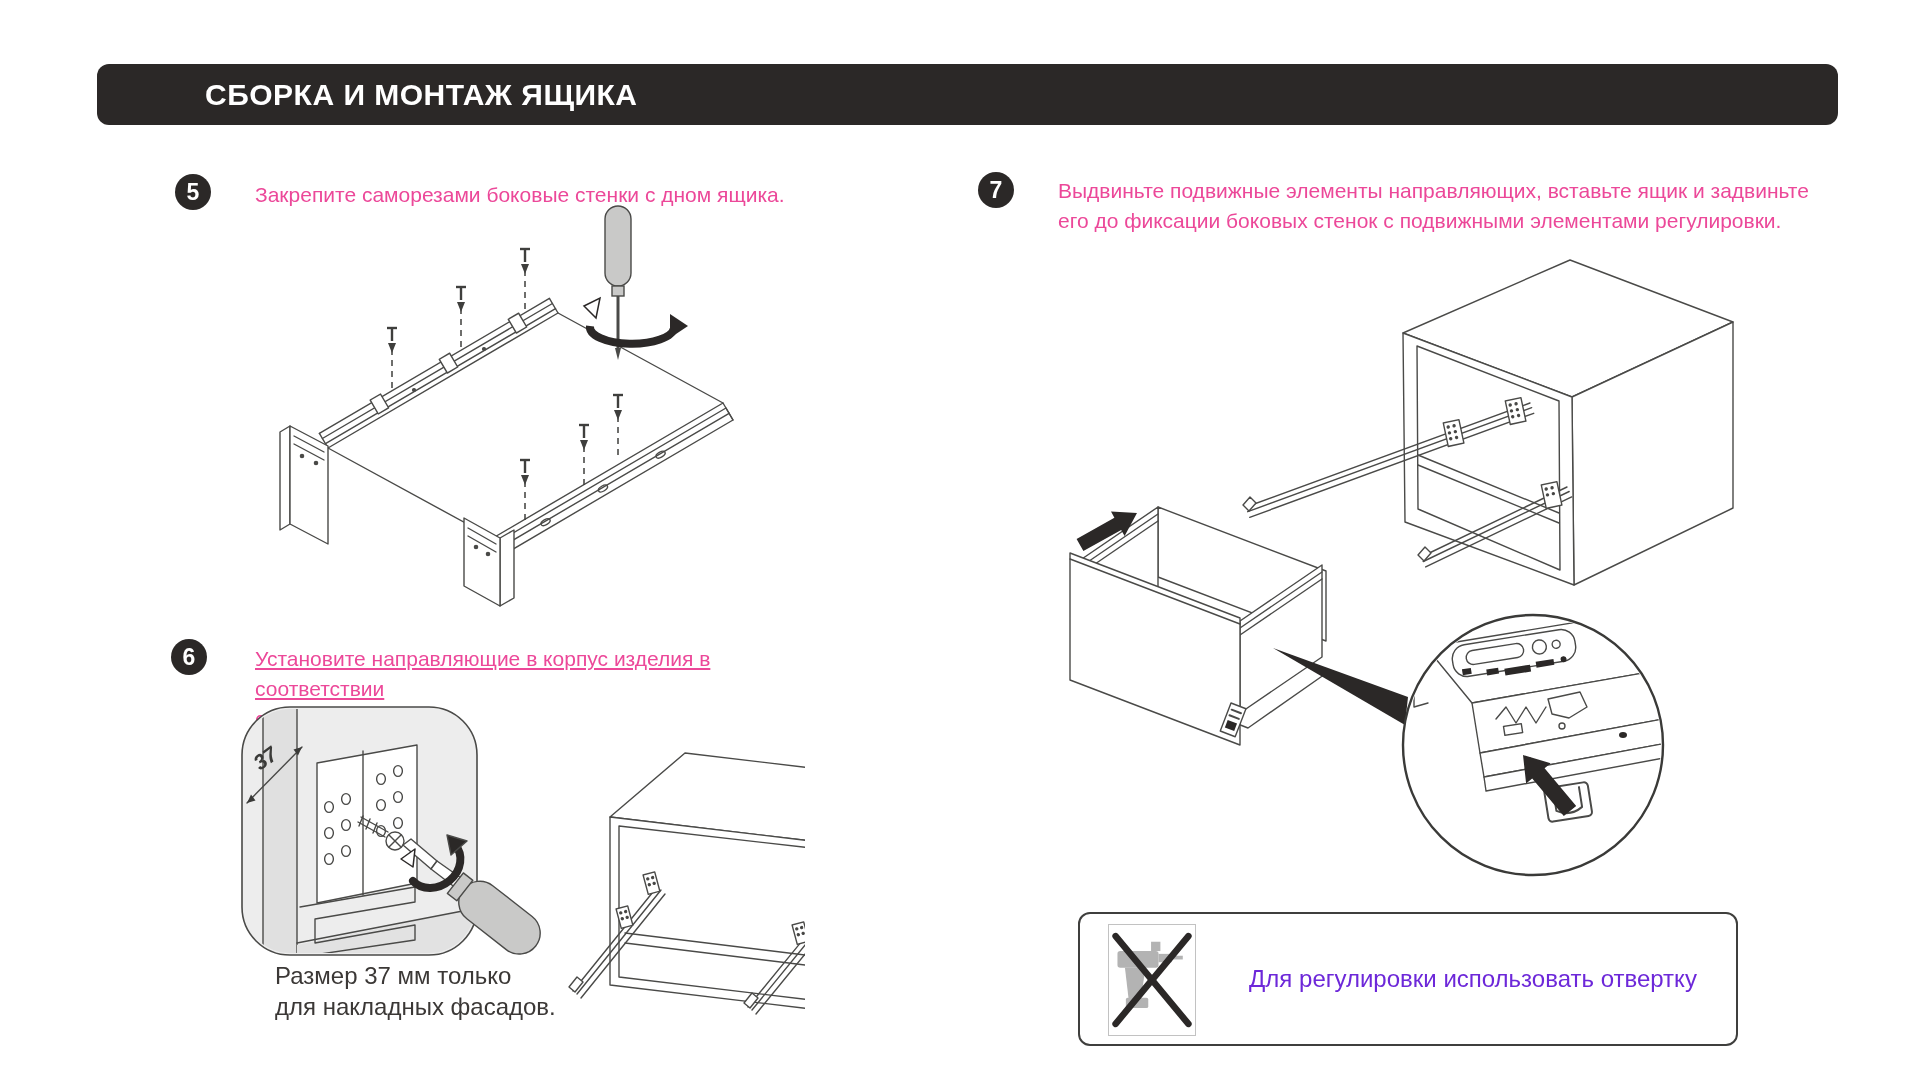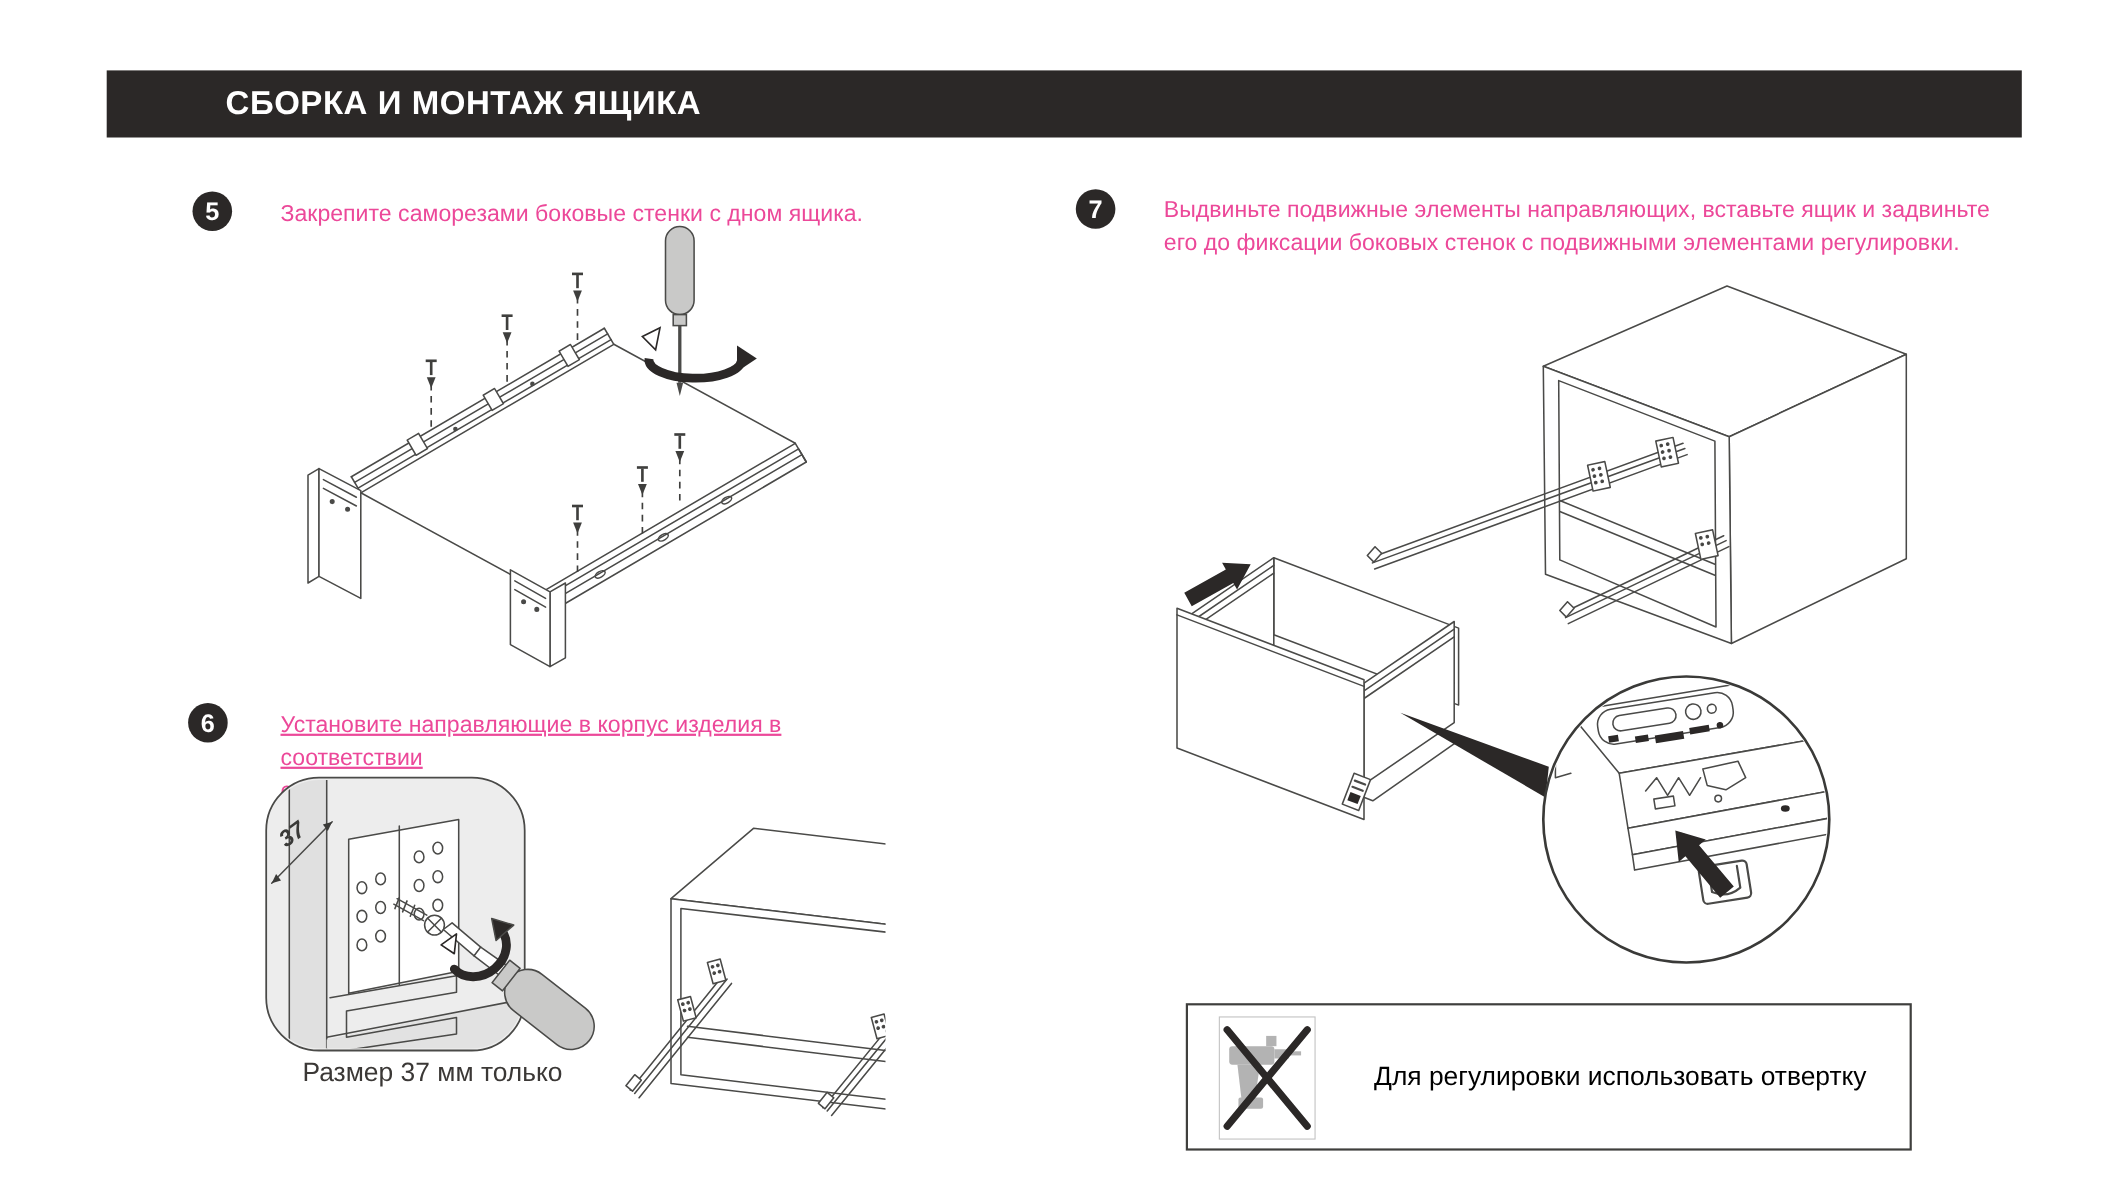--- a/index.html
+++ b/index.html
@@ -1,31 +1,31 @@
 <!DOCTYPE html>
 <html><head>
 <meta charset="utf-8">
 <style>
   html,body{margin:0;padding:0;background:#ffffff;}
   body{width:1924px;height:1082px;position:relative;overflow:hidden;
        font-family:"Liberation Sans", sans-serif;color:#3b3836;}
-  .abs{position:absolute;}
+  .abs{position:absolute;border-radius:12px;}
   .header-bar{left:97px;top:64px;width:1741px;height:61px;background:#2b2827;
       display:flex;align-items:center;padding-left:108px;box-sizing:border-box;}
   .header-bar h1{margin:0;color:#ffffff;font-size:30px;font-weight:bold;letter-spacing:.5px;}
   .badge{width:36px;height:36px;border-radius:50%;background:#2b2827;color:#fff;
       display:flex;align-items:center;justify-content:center;
       font-size:23px;font-weight:bold;}
   .step-text{font-size:21px;line-height:30px;color:#ec4899;}
   .note-text{font-size:24px;line-height:31px;color:#3b3836;}
   .warn-box{left:1078px;top:912px;width:660px;height:134px;border:2px solid #3f3f3d;
       background:#fff;box-sizing:border-box;display:flex;align-items:center;}
   .warn-icon-box{position:absolute;left:28px;top:10px;width:88px;height:112px;
       border:1px solid #c2c2c2;box-sizing:border-box;display:flex;align-items:center;justify-content:center;}
-  .warn-text{flex:1;text-align:center;padding-left:130px;font-size:24px;color:#000000;}
+  .warn-text{flex:1;text-align:center;padding-left:130px;font-size:24px;color:#6d28d9;}
   svg{display:block;}
   text.dim{font-size:21px;font-weight:bold;font-style:italic;fill:#3a3a38;}
 </style>
 </head>
 <body>
 
 <div class="abs header-bar">
   <h1>СБОРКА И МОНТАЖ ЯЩИКА</h1>
 </div>
 
@@ -249,20 +249,21 @@
         <polygon points="539,308 547,298 553,303 545,313" fill="#fff"></polygon>
       </g>
     </g>
   </g>
   <text class="dim" transform="translate(55,76) rotate(-36)">37</text>
 </svg>
 </div>
 
 <div class="abs note-text" style="left:275px;top:960px;">
   <div>Размер 37 мм только</div>
+  <div>для накладных фасадов.</div>
 </div>
 
 <div class="abs badge" style="left:978px;top:172px;">
   <span>7</span>
 </div>
 <div class="abs step-text" style="left:1058px;top:176px;width:830px;">
   <div>Выдвиньте подвижные элементы направляющих, вставьте ящик и задвиньте</div>
   <div>его до фиксации боковых стенок с подвижными элементами регулировки.</div>
 </div>
 

